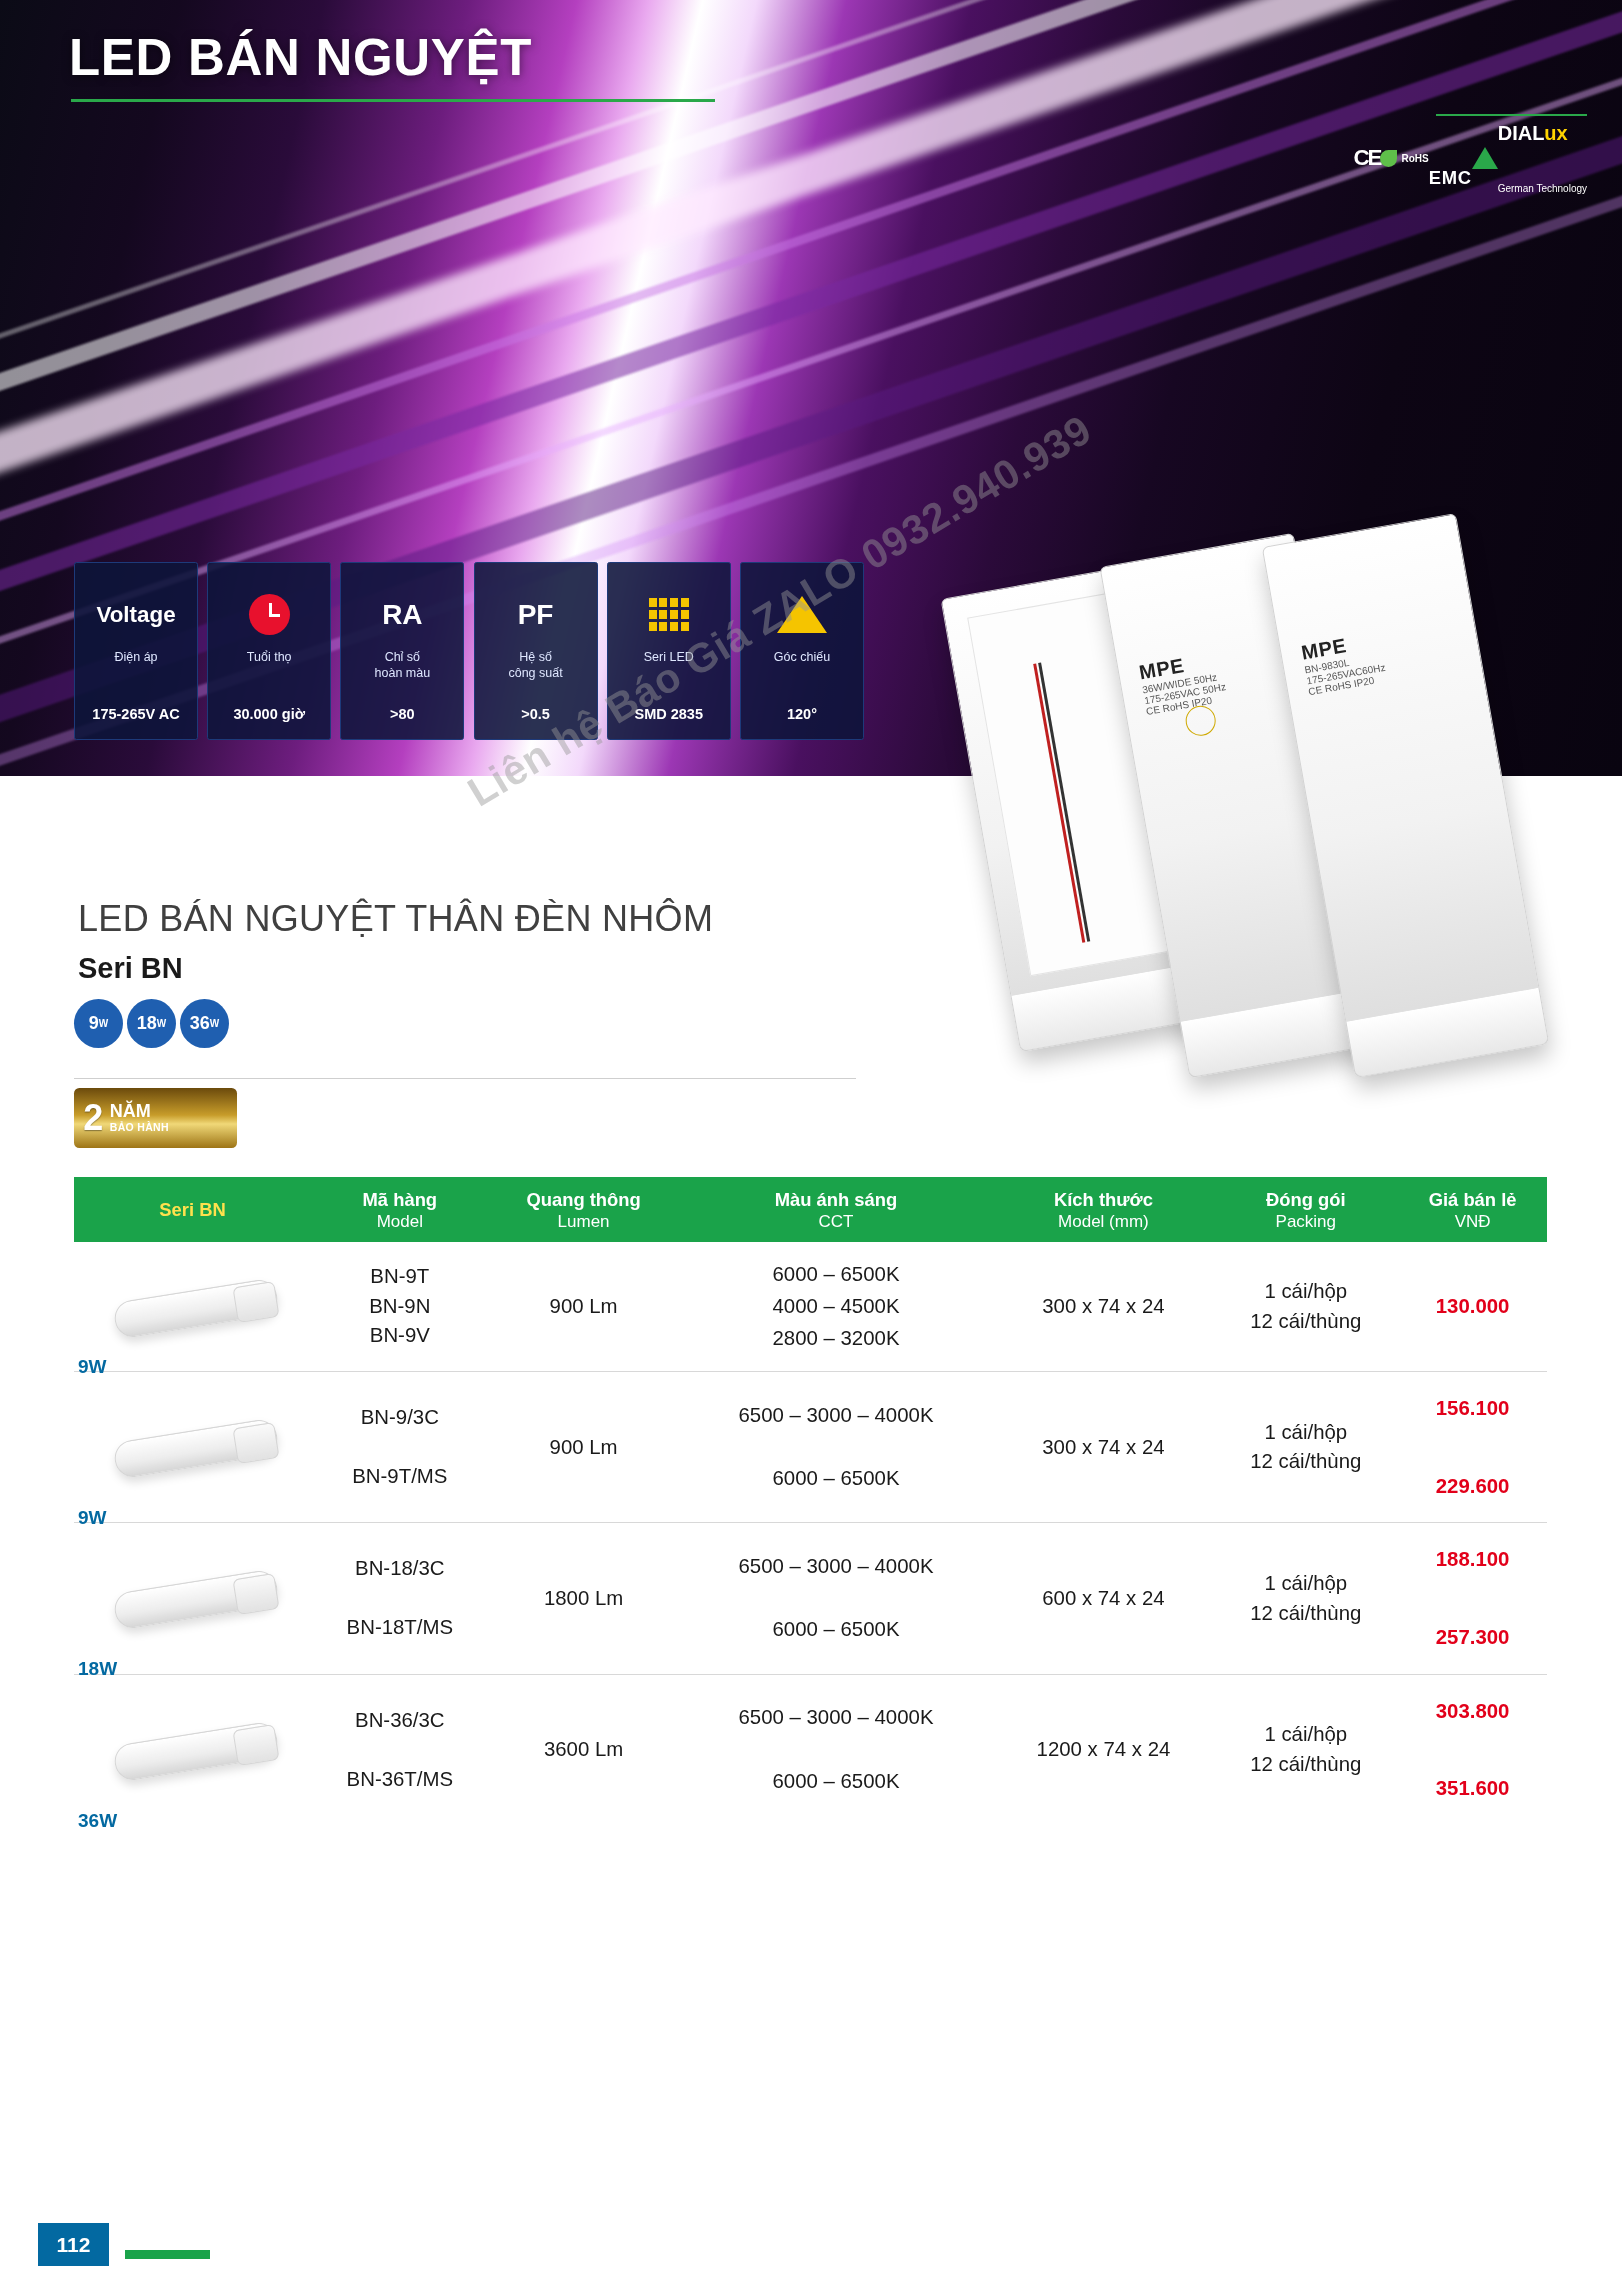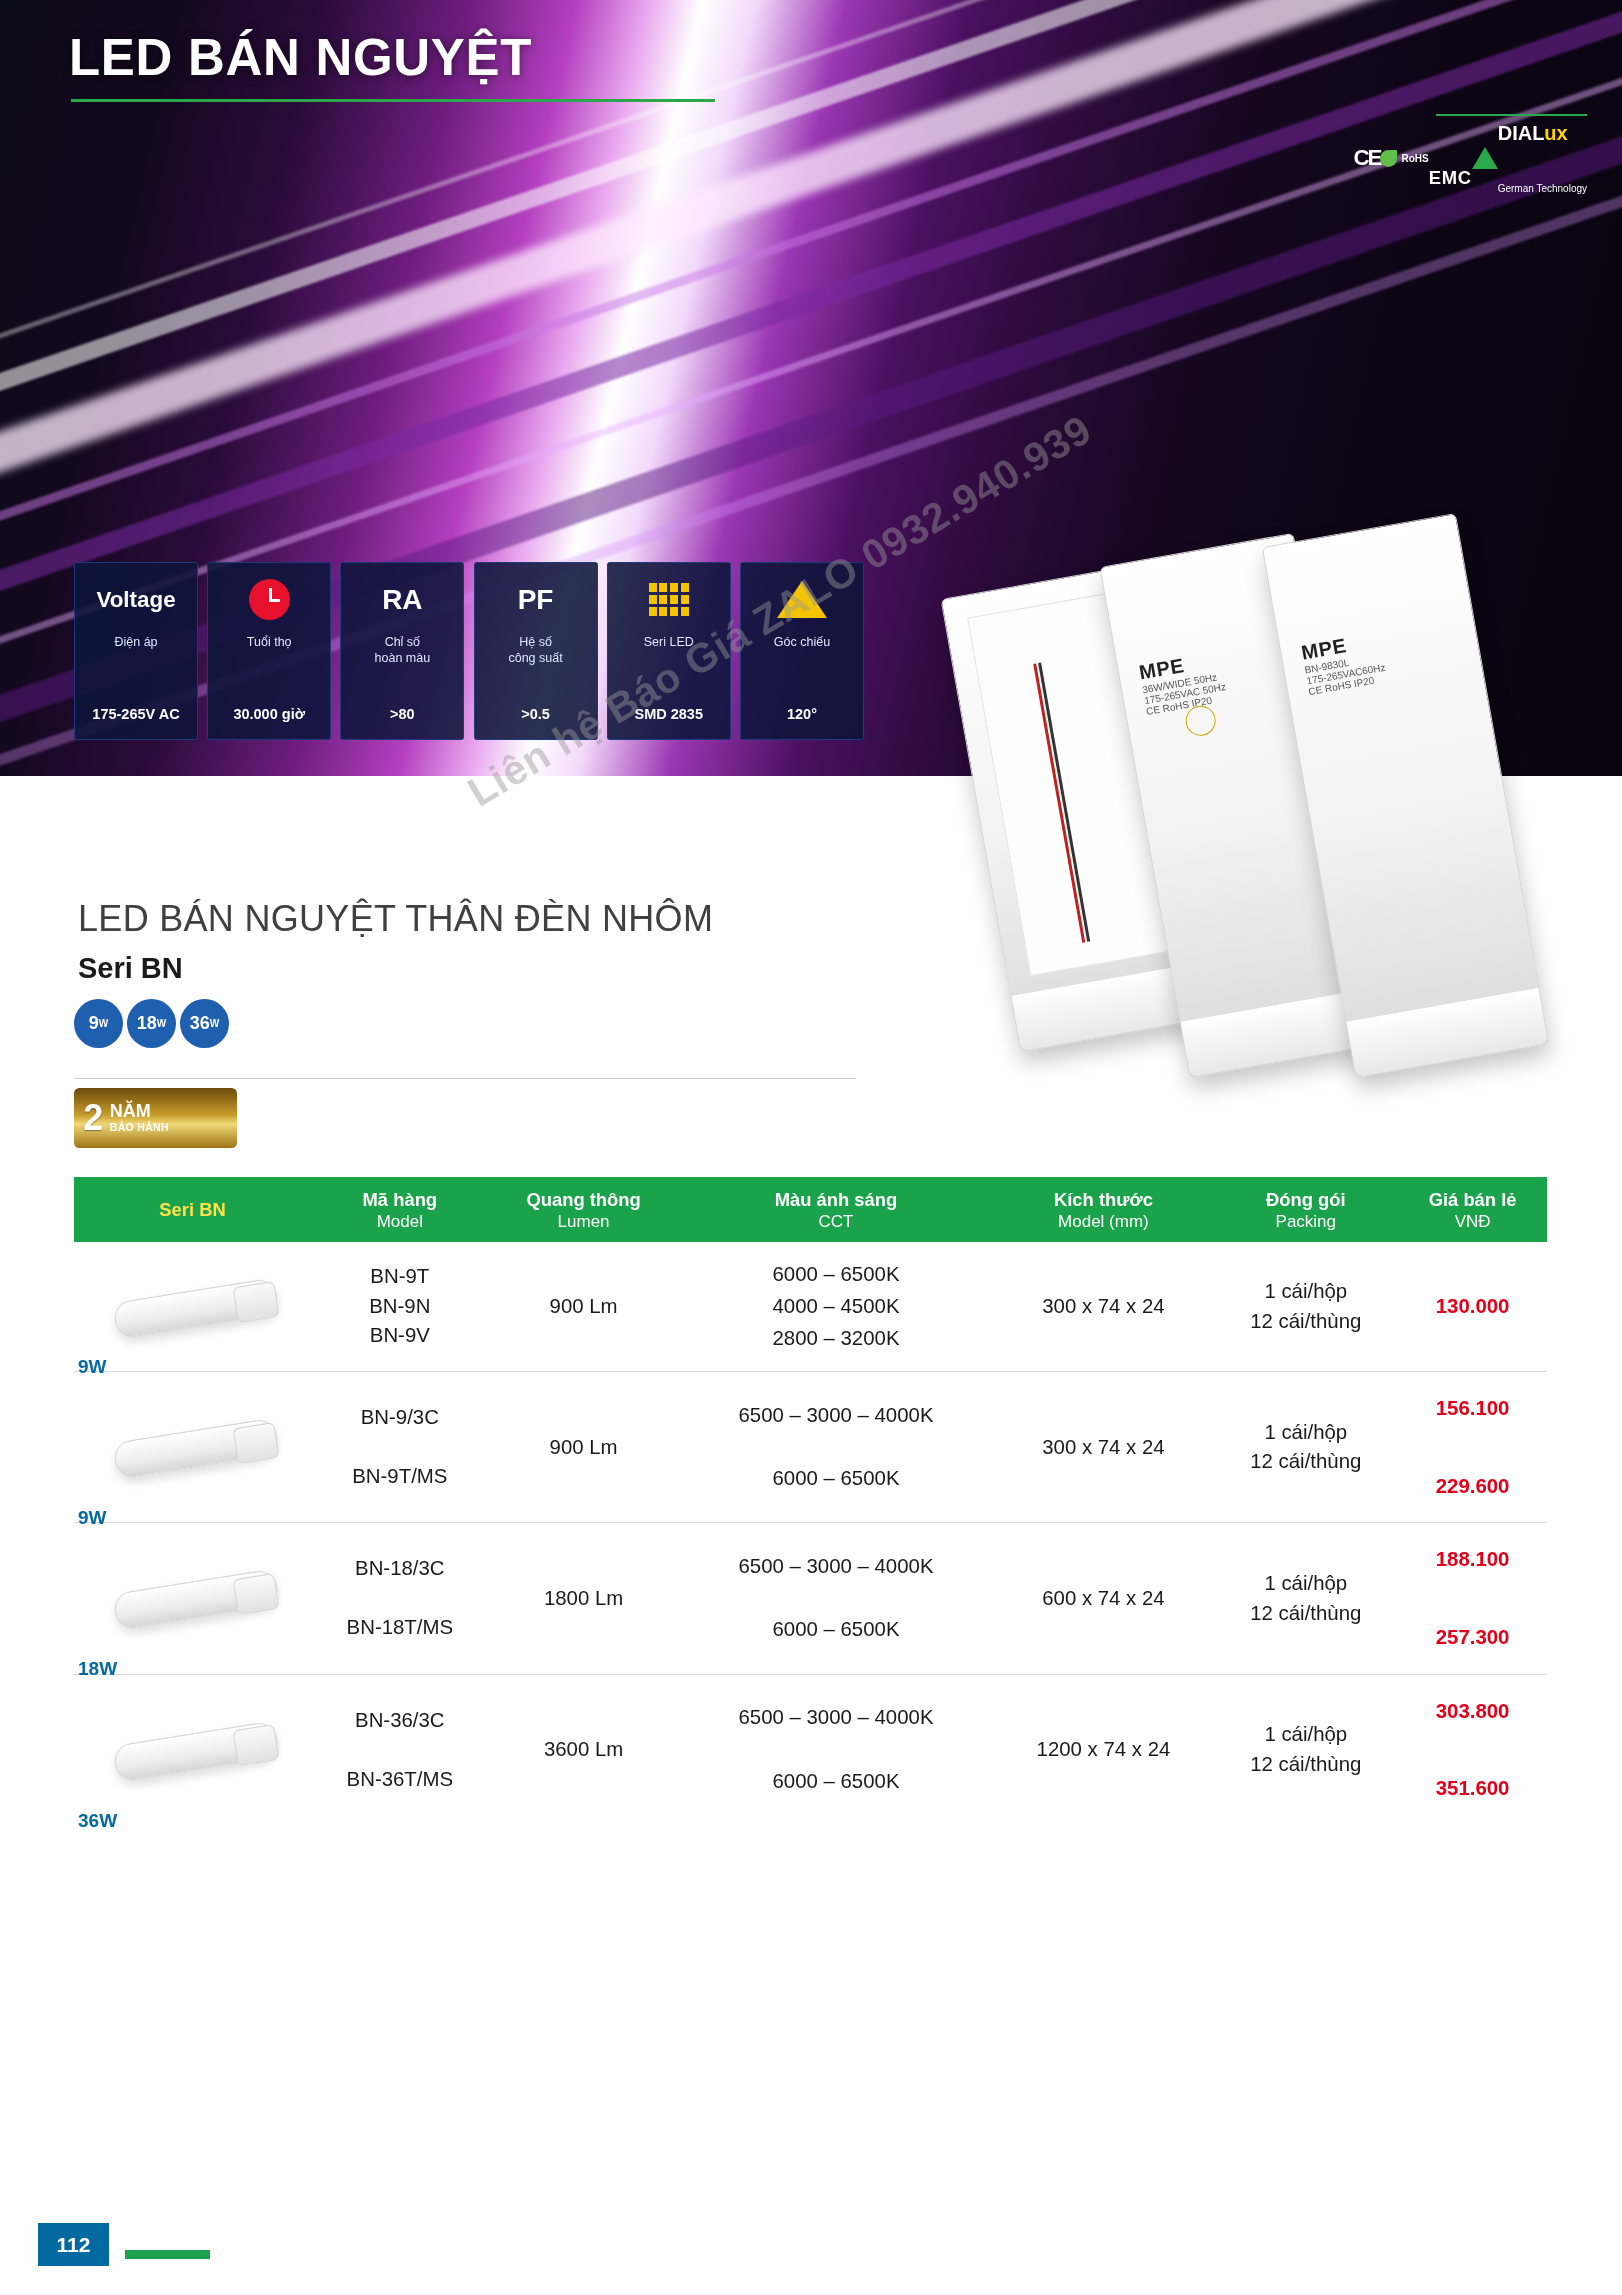--- a/index.html
+++ b/index.html
@@ -62,21 +62,21 @@
   .cert-dialux .dl { color: #fff; font-size: 20px; font-weight: bold; }
   .cert-dialux .dl .ux { color: #ffd300; }
   .cert-dialux .sub { color: #fff; font-size: 10px; margin-top: 38px; }
   .cert-dialux-line { position: absolute; right: 0; top: -8px; width: 151px; height: 2px; background: #2aa84a; }
 
   
   .specs { position: absolute; left: 74px; top: 562px; display: flex; gap: 9.2px; }
   .spec {
     width: 124px; height: 178px; background: rgba(12,20,58,0.88);
     border: 1.3px solid #1d3a7a; border-radius: 2.6px;
-    display: flex; flex-direction: column; align-items: center; padding-top: 13px;
+    display: flex; flex-direction: column; align-items: center; padding-top: 28px;
     color: #fff;
   }
   .spec .ic { height: 47px; display: flex; align-items: center; justify-content: center; }
   .spec .ic .txt { font-size: 28px; font-weight: bold; color: #fff; }
   .spec .ic .clock { width: 41px; height: 41px; border-radius: 50%; background: #e8112d; position: relative; }
   .spec .ic .clock:before { content:''; position:absolute; left:50%; top:9.2px; width:2.6px; height:12px; background:#fff; }
   .spec .ic .clock:after { content:''; position:absolute; left:50%; top:20px; width:10.5px; height:2.6px; background:#fff; }
   .spec .ic .chip { display: grid; grid-template-columns: repeat(4, 8px); grid-template-rows: repeat(3, 9.2px); gap: 2.6px; }
   .spec .ic .chip i { background: #f5c400; display: block; }
   .spec .ic .cone { width: 0; height: 0; border-left: 25px solid transparent; border-right: 25px solid transparent; border-bottom: 37px solid #f5c400; }

